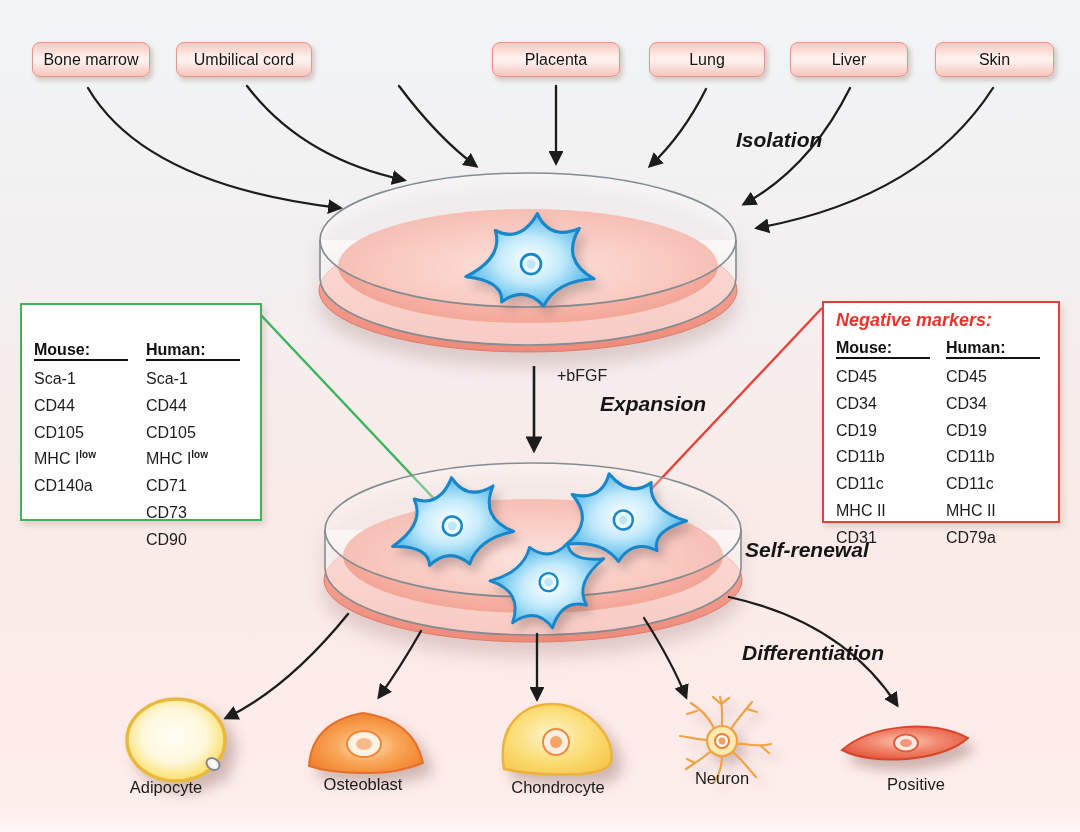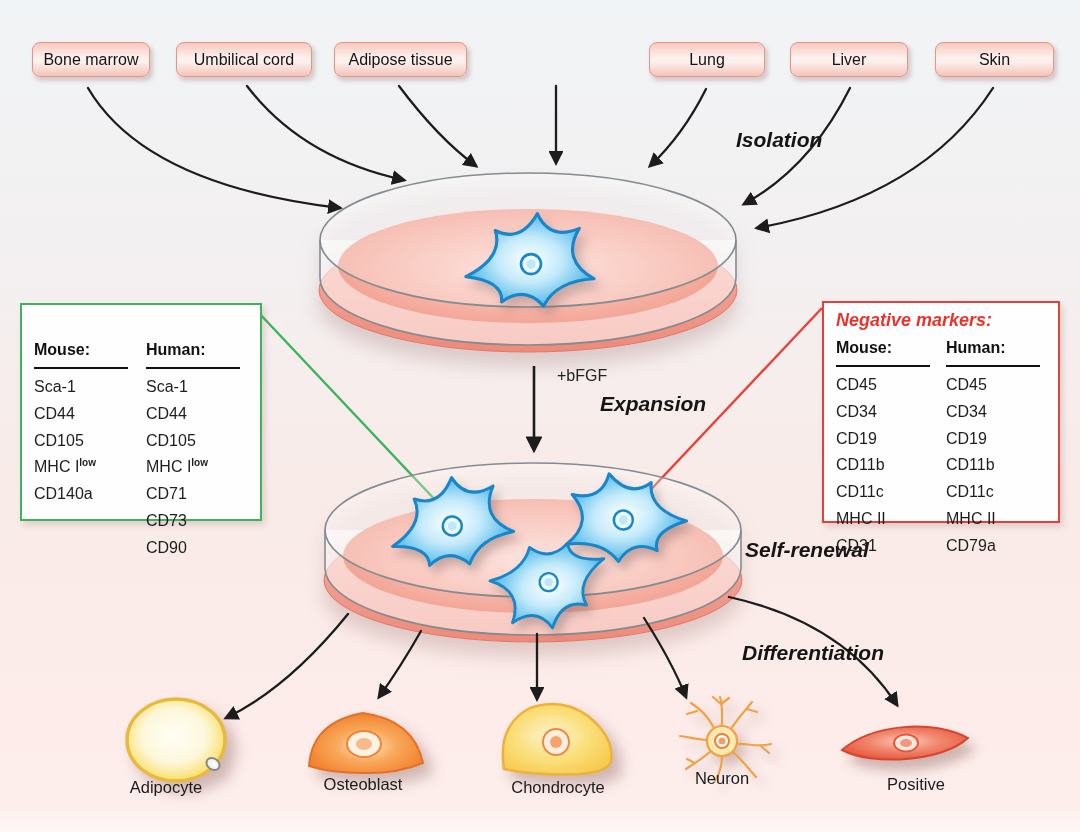--- a/index.html
+++ b/index.html
@@ -25,21 +25,21 @@
   .markerbox{
     position:absolute;z-index:2;background:rgba(255,255,255,0.92);
     box-shadow:3px 4px 6px rgba(150,120,115,0.25);
   }
   #posbox{left:20px;top:303px;width:238px;height:214px;border:2.5px solid #3cb45c;}
   #negbox{left:822px;top:301px;width:234px;height:218px;border:2.5px solid #e2423a;}
   .mtitle{font-style:italic;font-weight:700;font-size:18px;margin:7px 0 3px 12px;}
   #posbox .mtitle{color:#2fb457;}
   #negbox .mtitle{color:#e8342c;}
   .mcol{position:absolute;top:36px;}
-  .mhead{font-weight:700;font-size:16px;color:#111;border-bottom:2px solid #111;width:94px;padding-bottom:8px;margin-bottom:3px;}
+  .mhead{font-weight:700;font-size:16px;color:#111;border-bottom:2px solid #111;width:94px;padding-bottom:0;margin-bottom:3px;}
   .mrow{font-size:16px;color:#1d1d1d;line-height:22.5px;}
   .mrow sup{font-size:10px;font-weight:bold;}
   
   .cellname{position:absolute;z-index:2;font-size:16.5px;color:#1b1b1b;transform:translateX(-50%);text-align:right;}
 </style>
 </head>
 <body>
 
 <div id="fig">
 
@@ -178,22 +178,22 @@
       <ellipse cx="906" cy="743" rx="6" ry="4" fill="#f2977d"></ellipse>
     </g>
   </svg>
 
   <div class="srcbox" style="left:32px;width:116px">
       <span>Bone marrow</span>
     </div>
   <div class="srcbox" style="left:176px;width:134px">
       <span>Umbilical cord</span>
     </div>
-  <div class="srcbox" style="left:334px;width:131px">
-      <span>Adipose tissue</span>
+  <div class="srcbox" style="left:492px;width:126px">
+      <span>Placenta</span>
     </div>
   <div class="srcbox" style="left:649px;width:114px">
       <span>Lung</span>
     </div>
   <div class="srcbox" style="left:790px;width:116px">
       <span>Liver</span>
     </div>
   <div class="srcbox" style="left:935px;width:117px">
       <span>Skin</span>
     </div>

